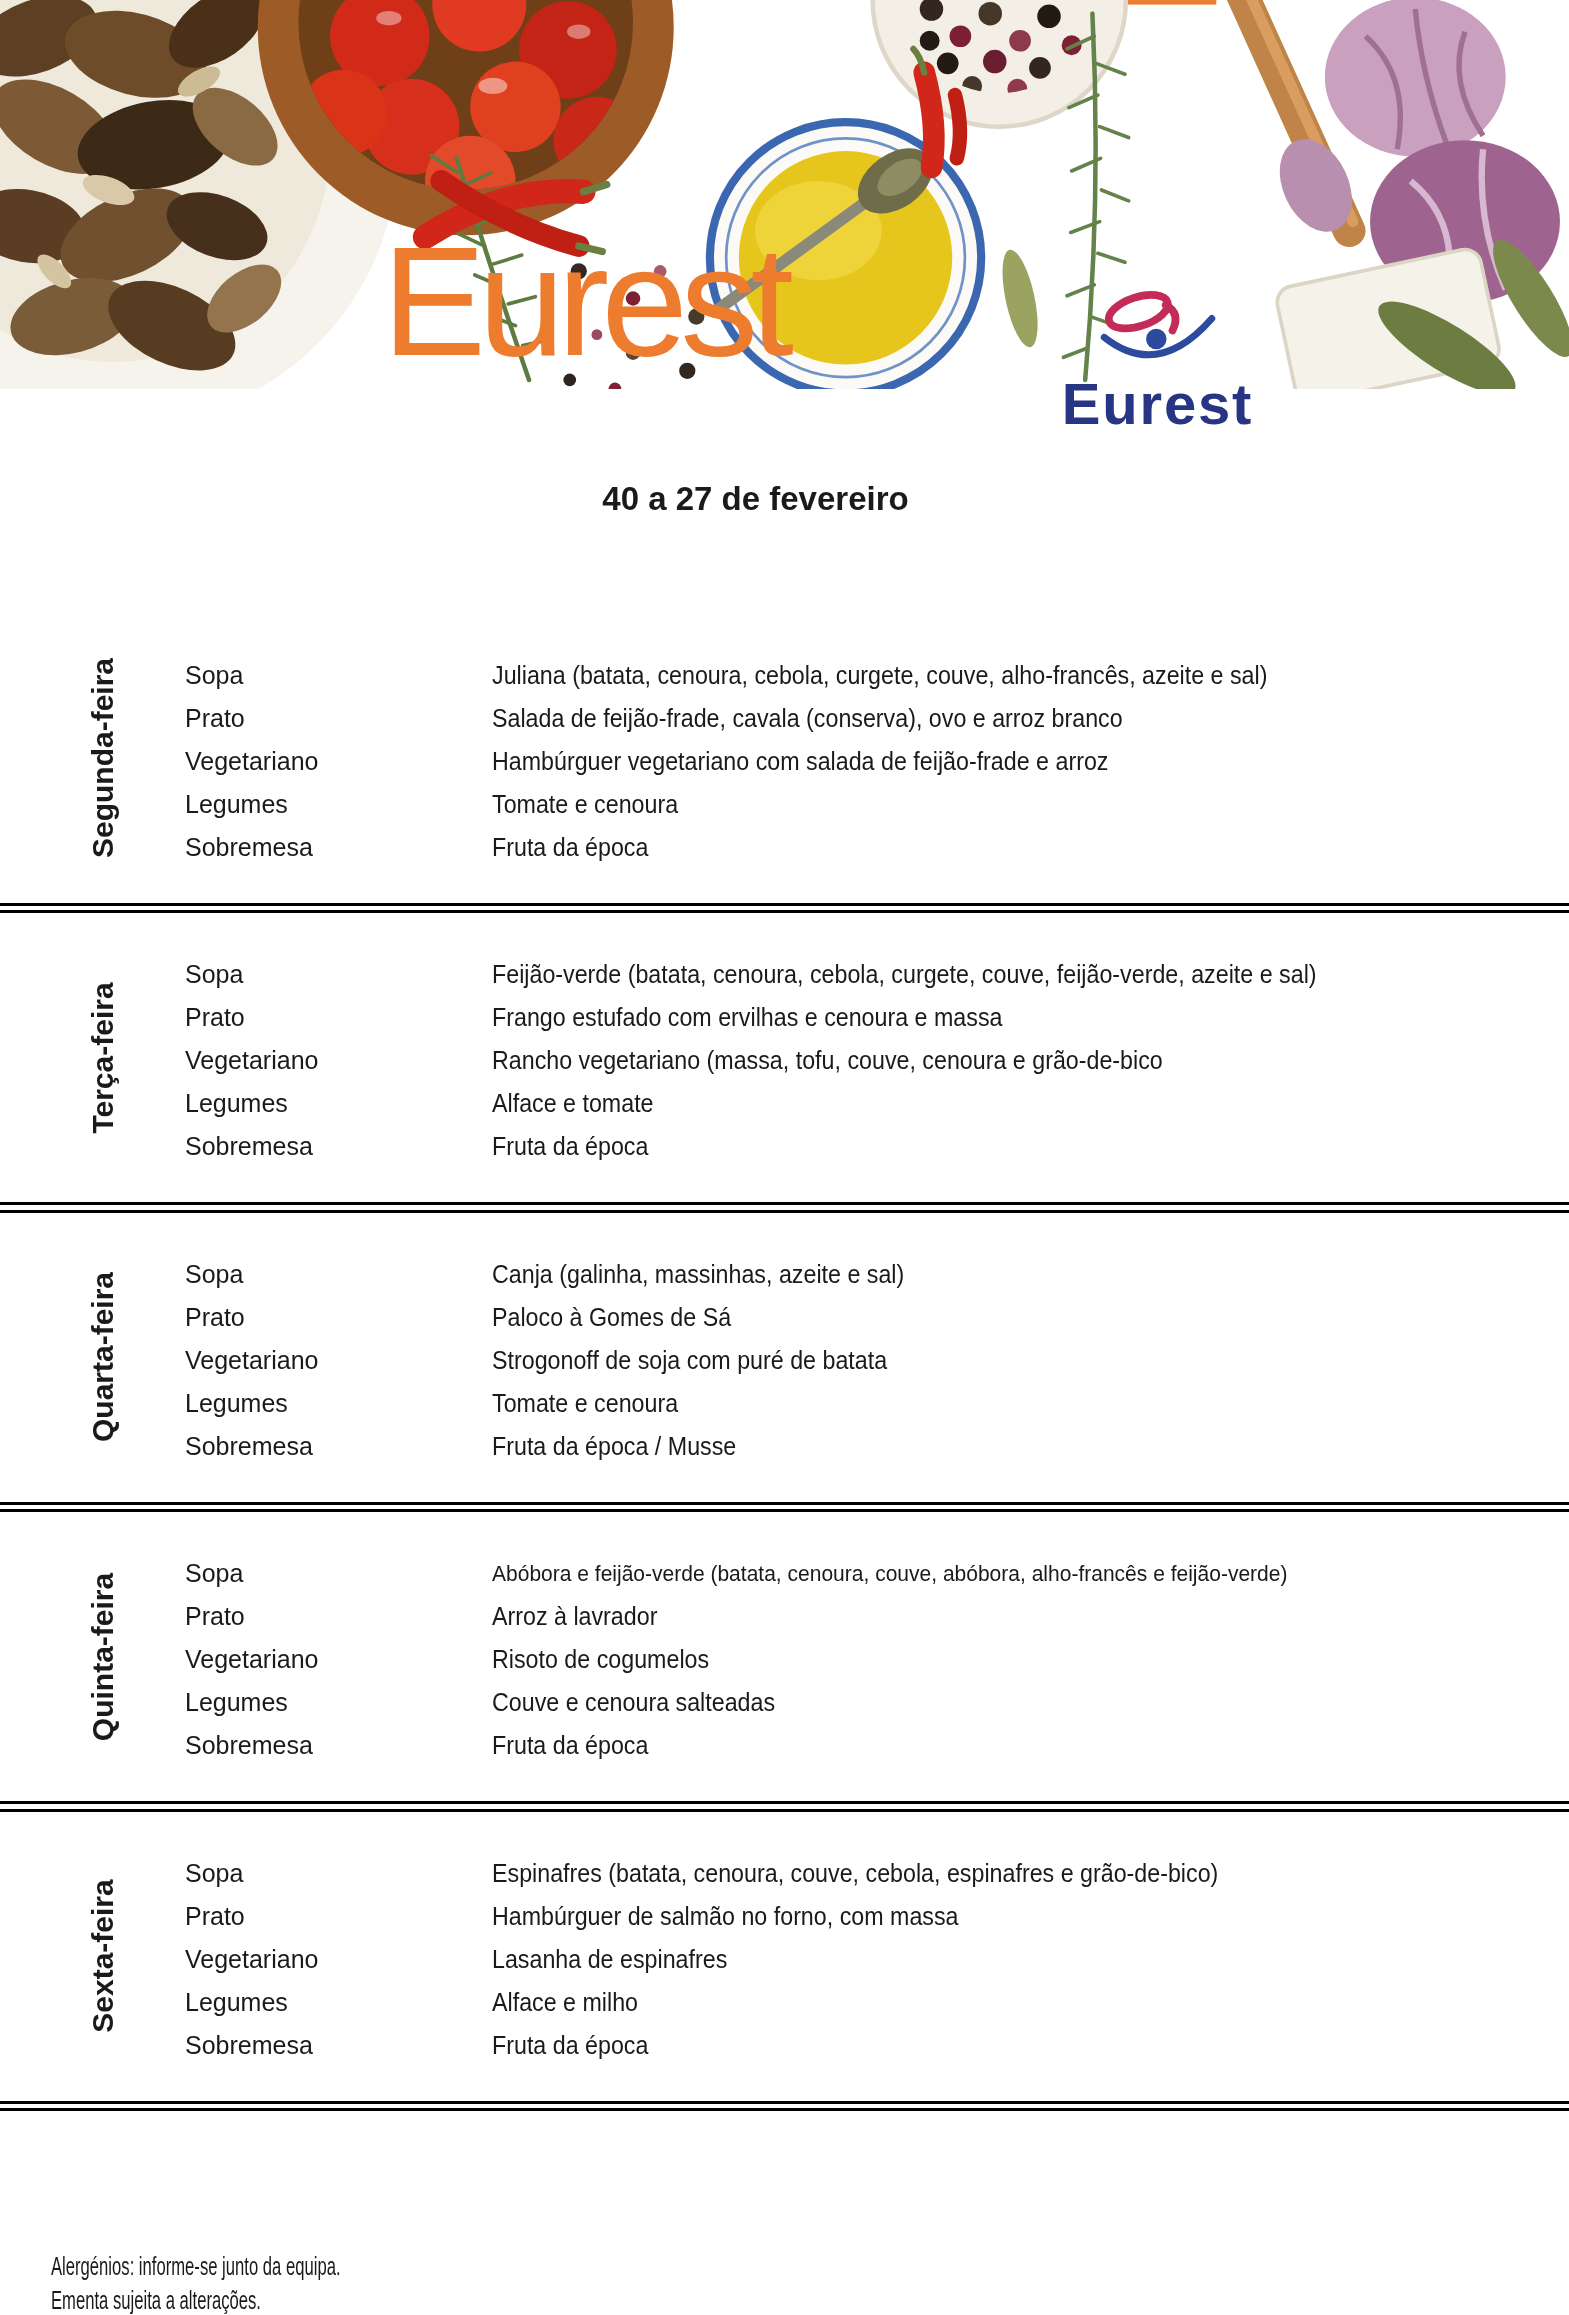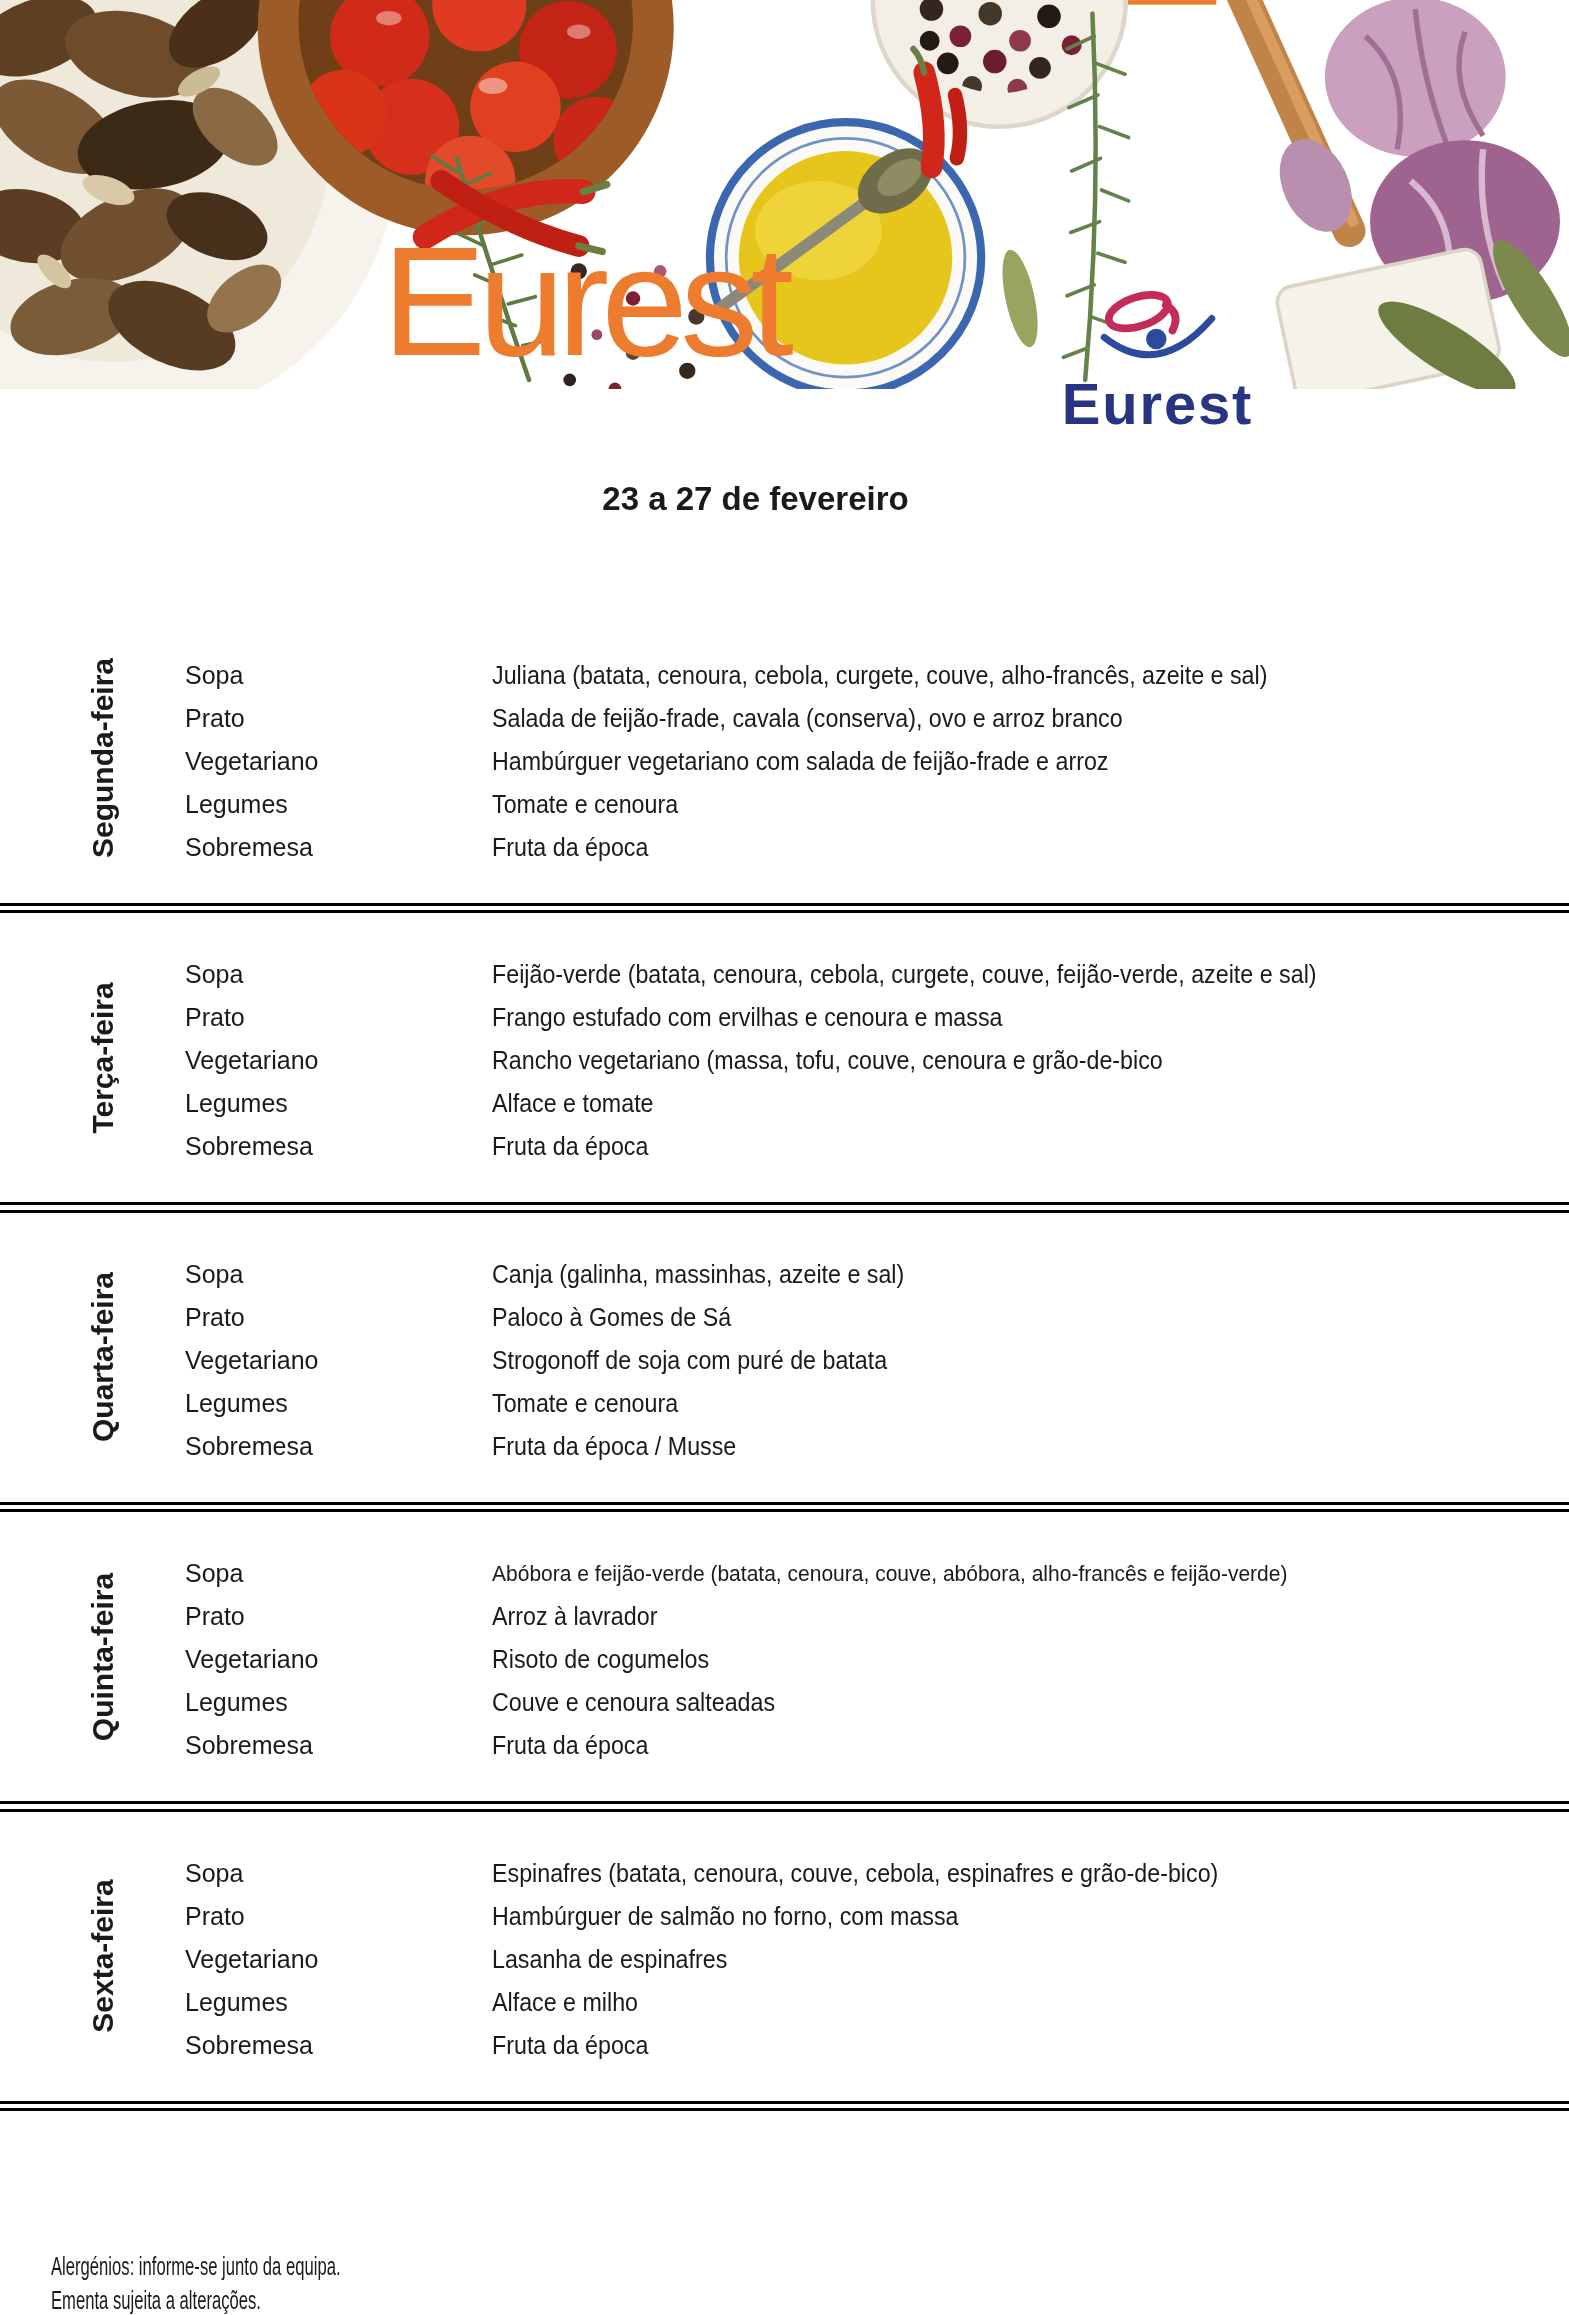--- a/index.html
+++ b/index.html
@@ -196,21 +196,21 @@
 <div class="eurest">
   <svg class="eurest-symbol" width="154" height="94" viewBox="0 0 170 110">
     <ellipse cx="62" cy="30" rx="36" ry="17" fill="none" stroke="var(--eurest-crimson,#C32B59)" stroke-width="9" transform="rotate(-18 62 30)"></ellipse>
     <path d="M94,22 q18,10 8,30" fill="none" stroke="var(--eurest-crimson,#C32B59)" stroke-width="9" stroke-linecap="round"></path>
     <path d="M22,60 Q85,110 148,38" fill="none" stroke="var(--eurest-blue,#2C4A9E)" stroke-width="8" stroke-linecap="round"></path>
     <circle cx="83" cy="62" r="12" fill="var(--eurest-blue,#2C4A9E)"></circle>
   </svg>
   <div class="eurest-name">Eurest</div>
 </div>
 
-<h1 class="week-title">23 a 27 de fevereiro</h1>
+<h1 class="week-title">40 a 27 de fevereiro</h1>
 
 <main class="menu">
 
   <section class="day">
     <div class="day-name">Segunda-feira</div>
     <div class="row">
         <span class="lbl">Sopa</span>
         <span class="val">Juliana (batata, cenoura, cebola, curgete, couve, alho-francês, azeite e sal)</span>
       </div>
     <div class="row">

